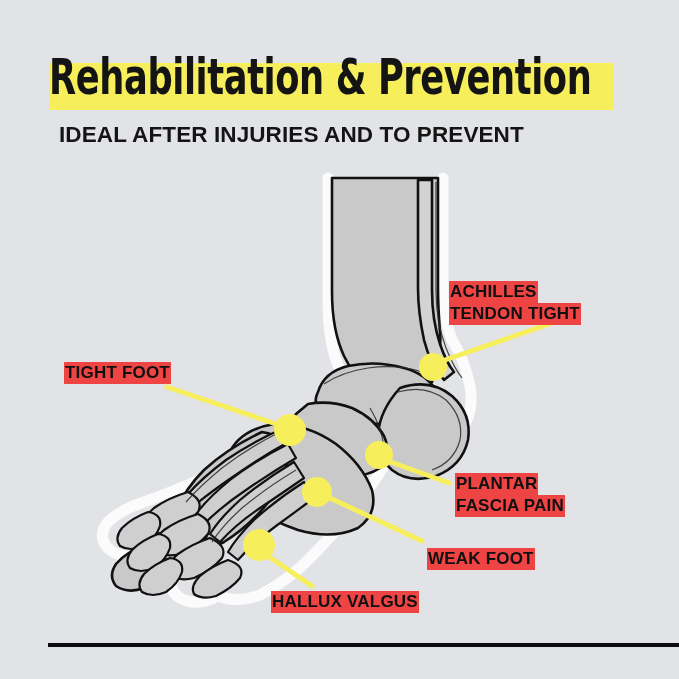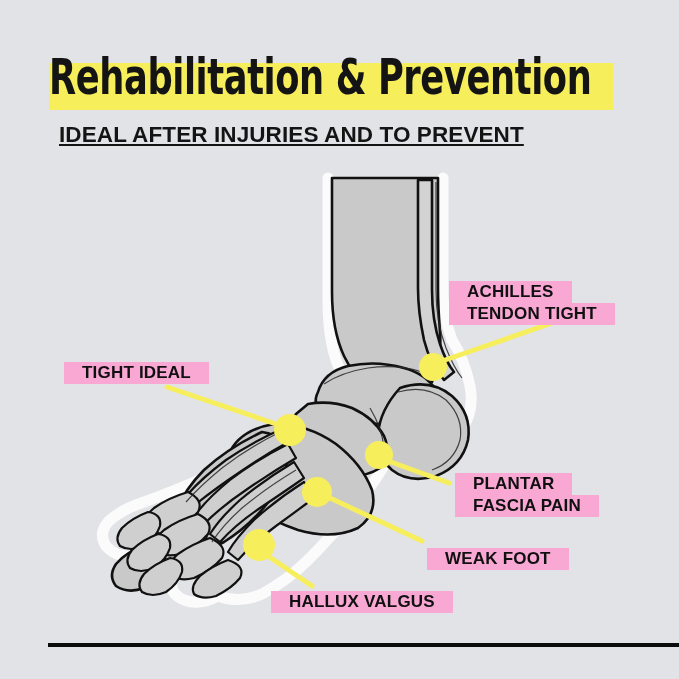--- a/index.html
+++ b/index.html
@@ -35,21 +35,20 @@
   }
   .subtitle{
     position:absolute;left:47px;top:122px;
     width:560px;
     font-weight:bold;
     font-size:22.5px;
     line-height:26px;
     letter-spacing:0.1px;
     color:#141414;
     text-transform:uppercase;
-    text-decoration:underline;
   }
 
   
   .footer-rule{
     position:absolute;left:36px;top:643px;
     width:643px;height:4px;background:#0c0c0c;
   }
 
   
   #art{position:absolute;left:0;top:0;width:679px;height:679px;}
@@ -59,22 +58,22 @@
     position:absolute;
     font-weight:bold;
     font-size:17px;
     line-height:22px;
     letter-spacing:0.2px;
     color:#101010;
     white-space:nowrap;
   }
   .label span.ln{
     display:block;
-    background:#f9a8d4;
-    padding:0 18px;
+    background:#ef4444;
+    padding:0 1px;
     width:max-content;
   }
 </style>
 </head>
 <body>
 
 <div id="stage">
 
   <div class="title-wrap">
     <div class="title-hl"></div>
@@ -204,21 +203,21 @@
         <circle cx="305" cy="492" r="15" fill="#f7ee5c"></circle>
         <circle cx="247" cy="545" r="16" fill="#f7ee5c"></circle>
       </g>
   </svg>
 
   <div class="label" id="lbl-achilles" style="left: 437px; top: 281px;">
       <span class="ln">ACHILLES</span>
       <span class="ln">TENDON TIGHT</span>
     </div>
   <div class="label" id="lbl-tight" style="left: 52px; top: 362px;">
-      <span class="ln">TIGHT IDEAL</span>
+      <span class="ln">TIGHT FOOT</span>
     </div>
   <div class="label" id="lbl-plantar" style="left: 443px; top: 473px;">
       <span class="ln">PLANTAR</span>
       <span class="ln">FASCIA PAIN</span>
     </div>
   <div class="label" id="lbl-weak" style="left: 415px; top: 548px;">
       <span class="ln">WEAK FOOT</span>
     </div>
   <div class="label" id="lbl-hallux" style="left: 259px; top: 591px;">
       <span class="ln">HALLUX VALGUS</span>

